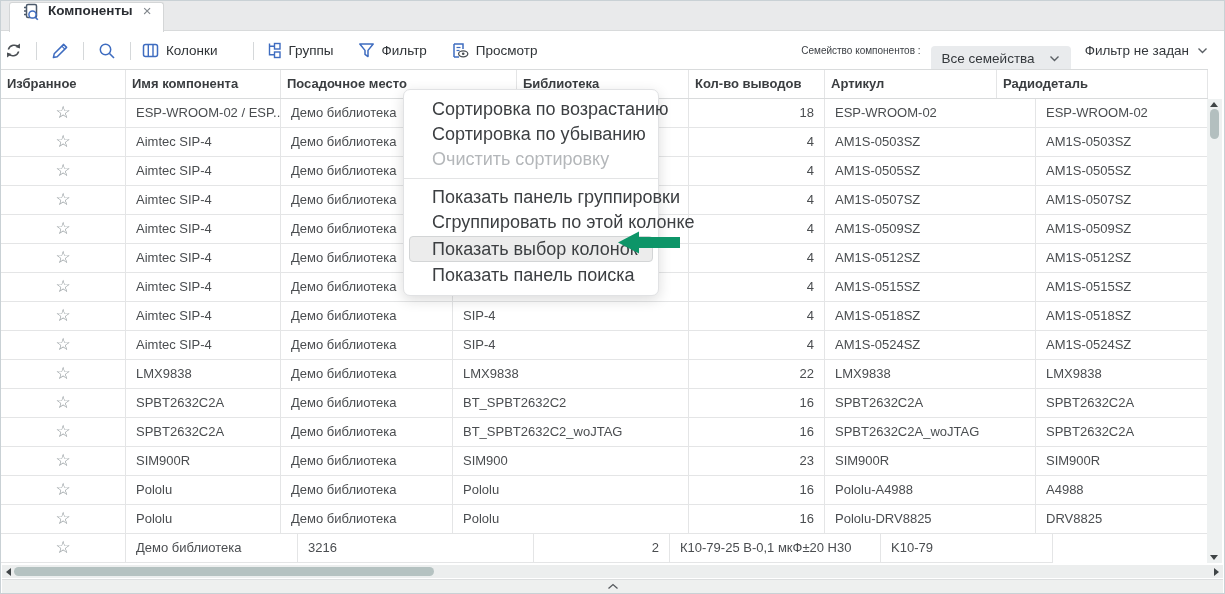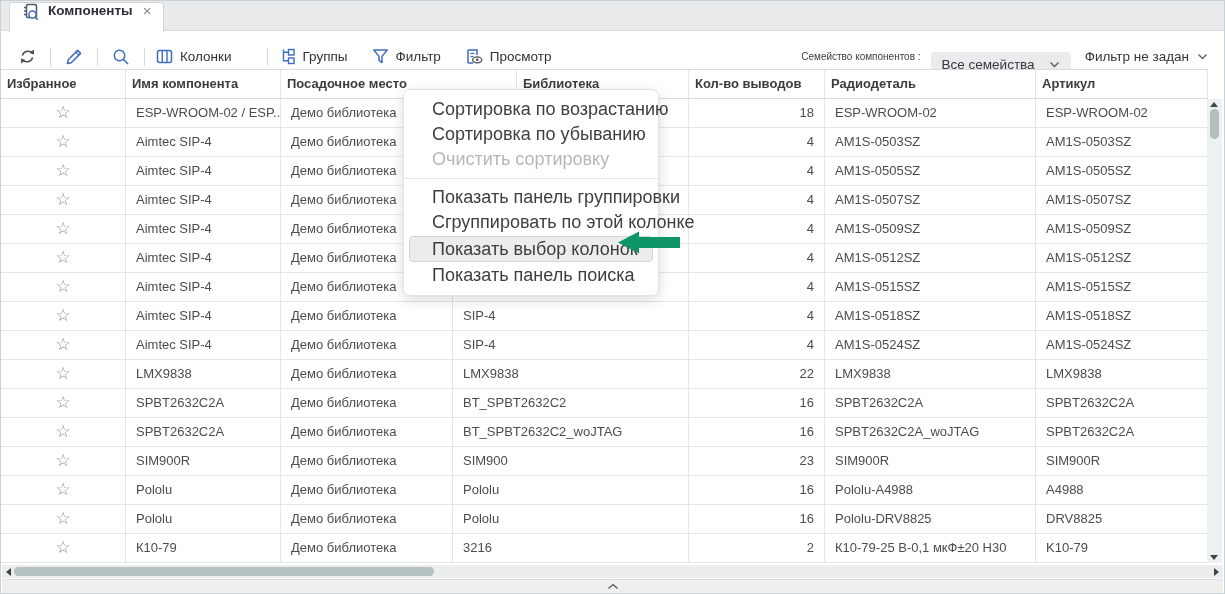--- a/index.html
+++ b/index.html
@@ -8,21 +8,21 @@
   .window { position:absolute; inset:0; border:1px solid #c9d1d5; background:#fff; }
 
   
   .tabbar { position:absolute; left:0; top:0; right:0; height:30px; background:#e9eaeb; border-bottom:1px solid #d8dadb; }
   .tab { position:absolute; left:8px; top:1px; height:30px; background:#fff; border:1px solid #d4d6d7; border-bottom:none;
          border-radius:3px 3px 0 0; display:flex; padding:0 12px; }
   .tab-title { font-size:13.5px; font-weight:bold; color:#2b2e33; margin:0 10px 0 8px; }
   .tab-close { color:#80868c; font-size:15px; line-height:1; cursor:pointer; }
 
   
-  .toolbar { position:absolute; left:0; top:37px; right:0; height:37px; background:#fff; display:flex; align-items:center; padding-left:14px; }
+  .toolbar { position:absolute; left:0; top:31px; right:0; height:37px; background:#fff; display:flex; align-items:center; }
   .tb-icon-btn { display:flex; align-items:center; justify-content:center; width:24px; height:24px; cursor:pointer; flex:0 0 auto; }
   .tb-divider { width:1px; height:18px; background:#d5d8da; margin:0 11px; flex:0 0 auto; }
   .tb-btn { display:flex; align-items:center; gap:7px; cursor:pointer; flex:0 0 auto; margin-right:24px; }
   .tb-btn span { font-size:13.5px; color:#2f3337; }
   .tb-right { margin-left:auto; display:flex; align-items:center; margin-right:16px; }
   .family-label { font-size:10px; color:#3a3e43; margin-right:10px; }
   .family-select { display:flex; align-items:center; gap:14px; background:#e9ebed; border-radius:4px; height:26px; padding:0 11px; cursor:pointer;margin-top:16px; }
   .family-select span { font-size:13.5px; color:#34383c; }
   .filter-status { display:flex; align-items:center; gap:8px; margin-left:14px; cursor:pointer; }
   .filter-status span { font-size:13.5px; color:#34383c; }
@@ -156,22 +156,22 @@
     </div>
   </div>
 
   <div class="grid">
     <div class="header-row">
         <div class="hcell c0">Избранное</div>
         <div class="hcell c1">Имя компонента</div>
         <div class="hcell c3">Посадочное место</div>
         <div class="hcell c2">Библиотека</div>
         <div class="hcell c4">Кол-во выводов</div>
+        <div class="hcell c6">Артикул</div>
         <div class="hcell c5">Радиодеталь</div>
-        <div class="hcell c6">Артикул</div>
       </div>
     <div>
         <div class="trow">
           <div class="cell star c0">☆</div>
           <div class="cell c1">ESP-WROOM-02 / ESP...</div>
           <div class="cell c2">Демо библиотека</div>
           <div class="cell c3"></div>
           <div class="cell c4 num">18</div>
           <div class="cell c5">ESP-WROOM-02</div>
           <div class="cell c6">ESP-WROOM-02</div>
@@ -297,21 +297,20 @@
           <div class="cell star c0">☆</div>
           <div class="cell c1">Pololu</div>
           <div class="cell c2">Демо библиотека</div>
           <div class="cell c3">Pololu</div>
           <div class="cell c4 num">16</div>
           <div class="cell c5">Pololu-DRV8825</div>
           <div class="cell c6">DRV8825</div>
         </div>
         <div class="trow">
           <div class="cell star c0">☆</div>
-          <div class="cell c1">К10-79</div>
           <div class="cell c2">Демо библиотека</div>
           <div class="cell c3">3216</div>
           <div class="cell c4 num">2</div>
           <div class="cell c5">К10-79-25 В-0,1 мкФ±20 Н30</div>
           <div class="cell c6">K10-79</div>
         </div>
       </div>
   </div>
 
   <div class="vscroll">

